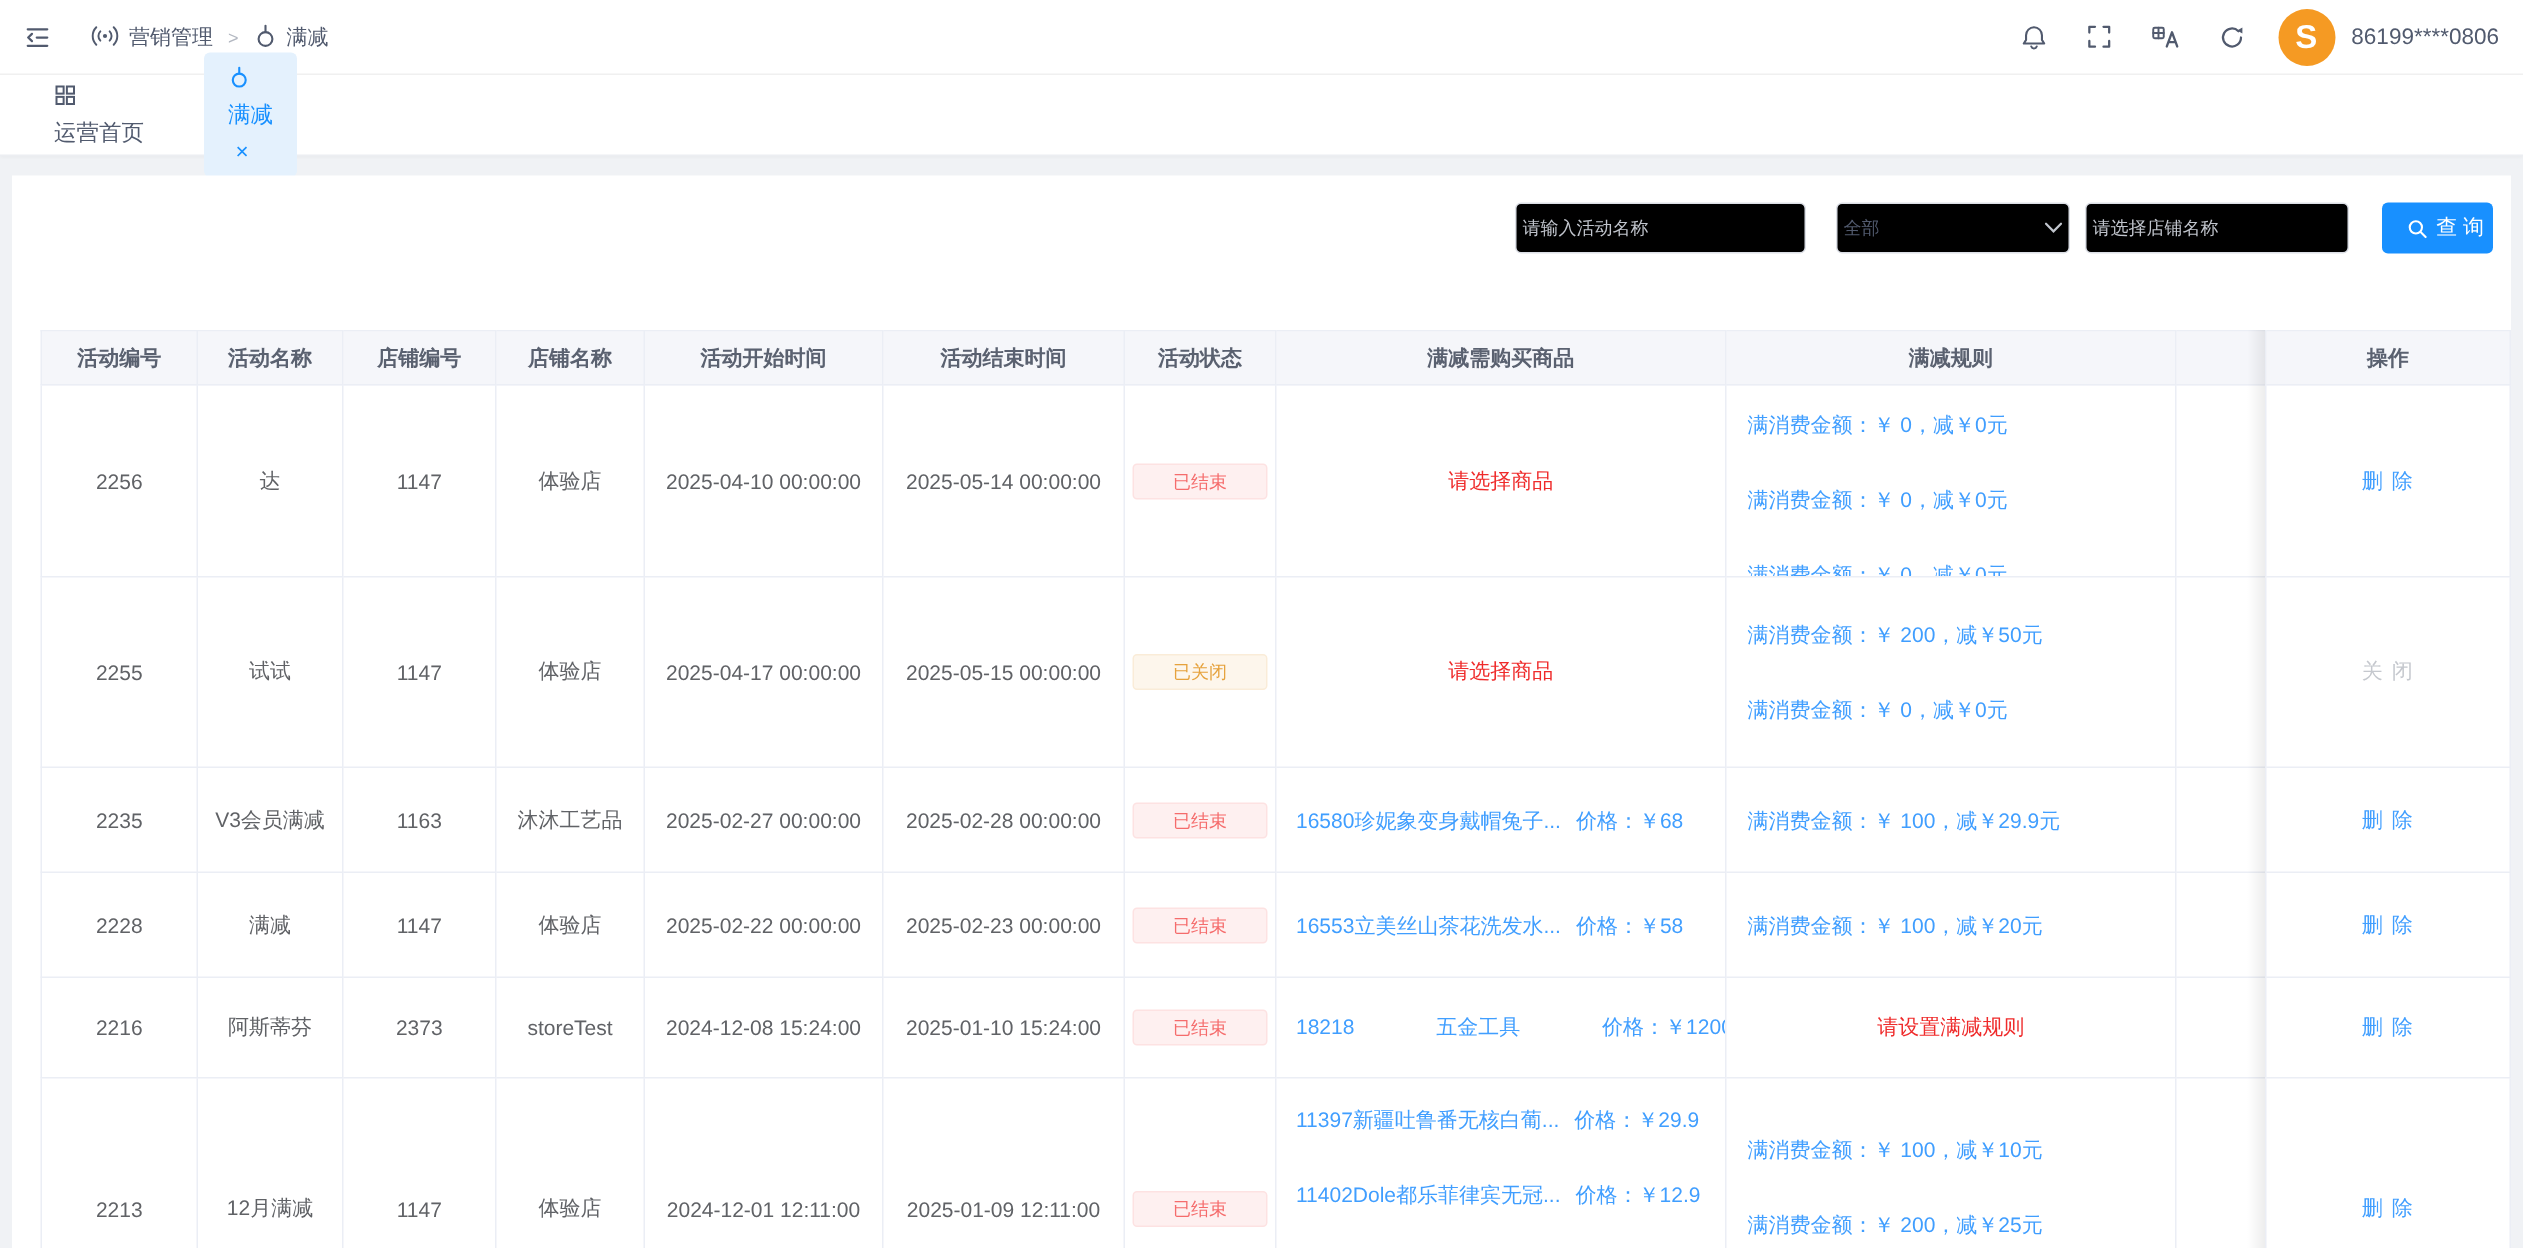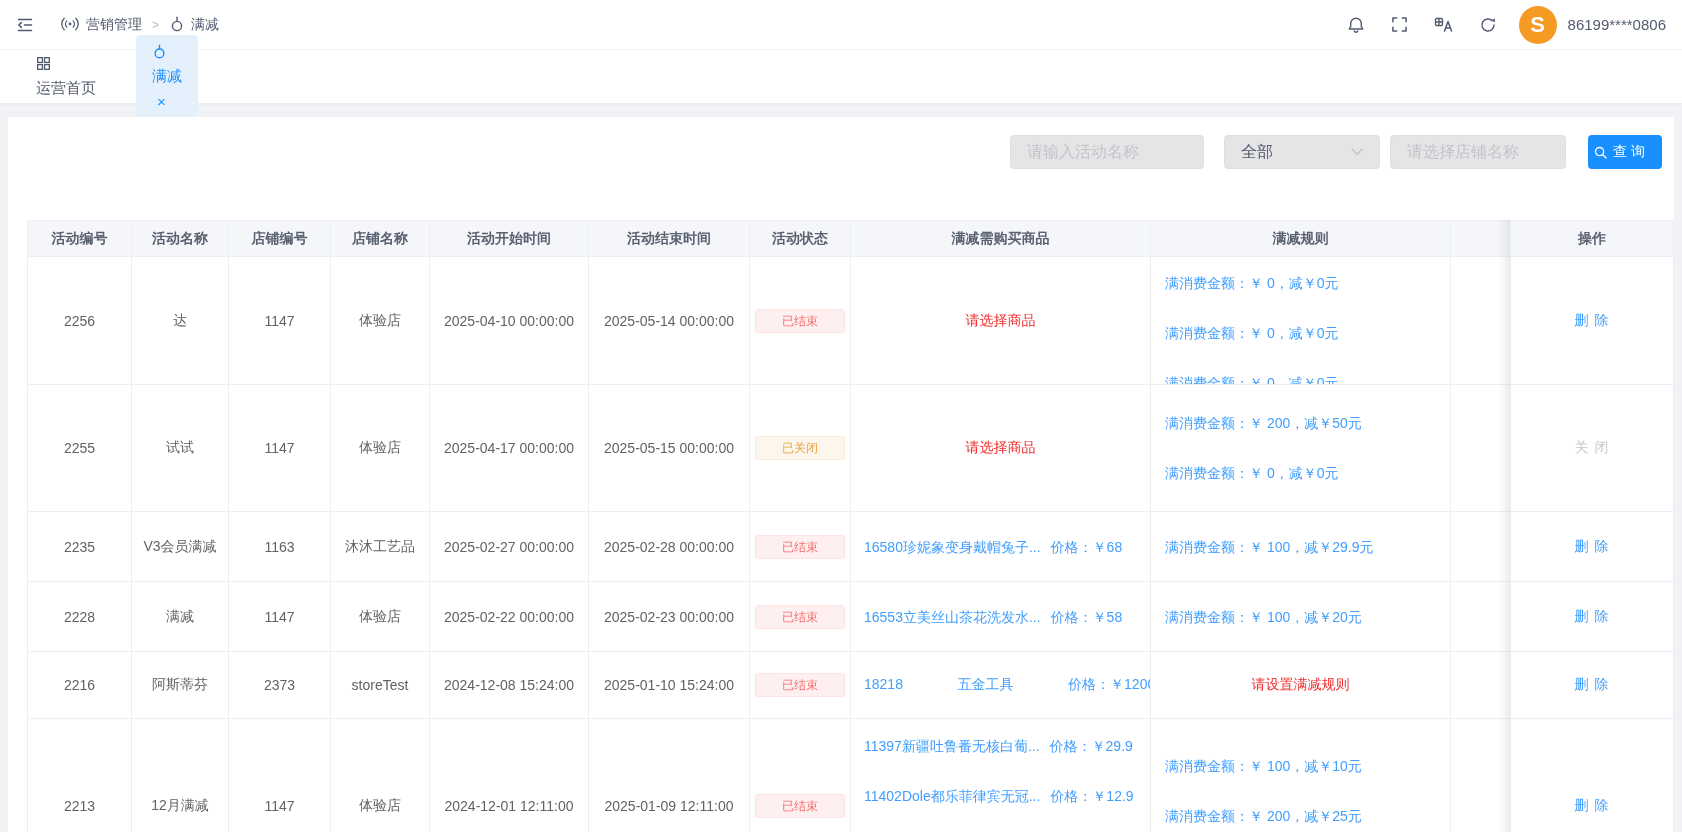--- a/index.html
+++ b/index.html
@@ -36,32 +36,32 @@
   .tab.active { background:#e4f1fd; color:#1890ff; }
   .tab .close { margin-left:5px; font-size:15px; line-height:1; }
 
   
   .content { padding:13px 8px 0; }
   .card { position:relative; background:#fff; height:760px; }
 
   
   .filters { position:absolute; top:18px; right:12px; display:flex; align-items:center; }
   .f-input, .f-select {
-    height:34px; border:1px solid #dcdfe6; border-radius:4px; background:#e5e5e5;
-    padding:0 16px; font-size:16px; color:#515a6e;
+    height:34px; border:1px solid #dcdfe6; border-radius:4px; background:#000000;
+    padding:0 4px; font-size:12px; color:#515a6e;
     font-family:"Liberation Sans","DejaVu Sans",sans-serif;
   }
   .f-input::placeholder { color:#c0c4cc; }
   .f-activity { width:194px; margin-right:20px; }
   .f-select { width:156px; margin-right:10px; display:flex; align-items:center;
               justify-content:space-between; cursor:pointer; }
   .f-store { width:176px; margin-right:22px; }
   .btn-search { height:34px; width:74px; background:#1890ff; border:none; border-radius:4px;
                 color:#fff; font-size:14px; display:flex; align-items:center;
-                justify-content:flex-start; gap:6px; cursor:pointer;
+                justify-content:flex-end; gap:6px; cursor:pointer;
                 font-family:"Liberation Sans","DejaVu Sans",sans-serif; }
 
   
   .table-wrap { position:absolute; left:19px; top:103px; width:1646px; }
   table { border-collapse:collapse; table-layout:fixed; width:1646px;
           font-size:14px; color:#606266; }
   th { background:#f5f6fa; height:36px; font-weight:bold; color:#5a6170;
        border:1px solid #ebeef5; padding:0; }
   td { border:1px solid #ebeef5; background:#fff; text-align:center;
        vertical-align:middle; padding:0; overflow:hidden; }

